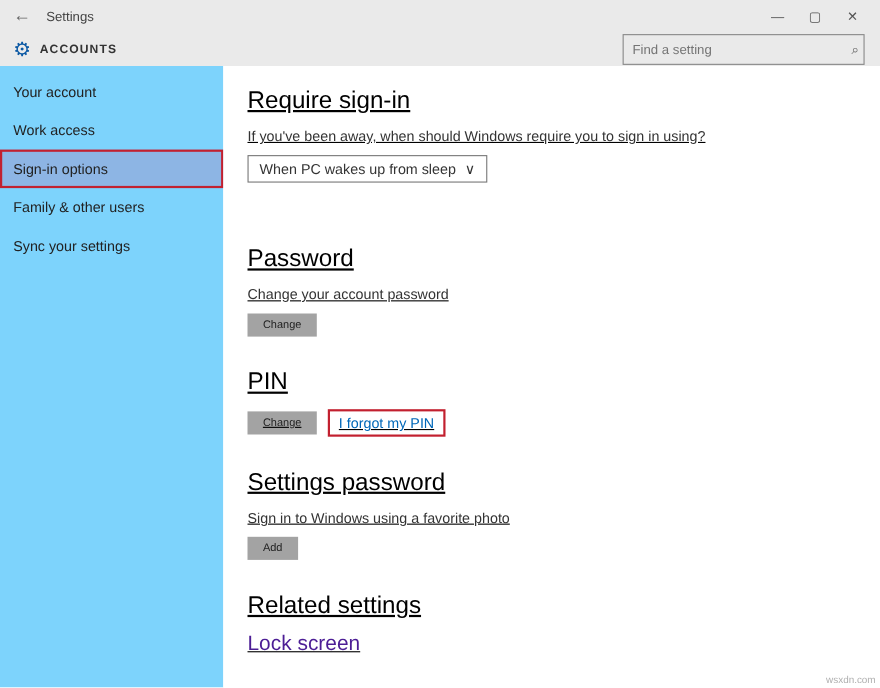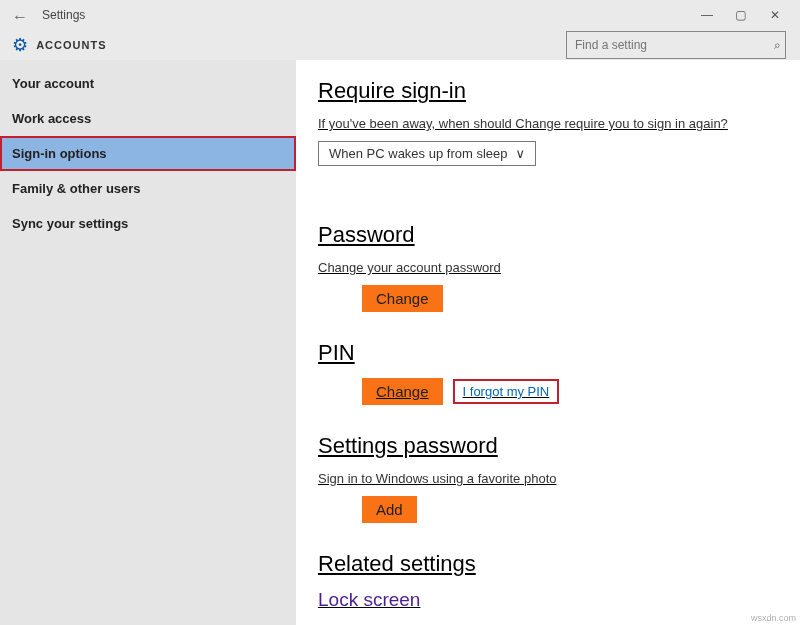--- a/index.html
+++ b/index.html
@@ -10,28 +10,28 @@
     .titlebar .spacer { flex: 1; }
     .titlebar .wbtn { width: 34px; height: 30px; display: flex; align-items: center; justify-content: center; font-size: 12px; color: #555; }
     .header { height: 30px; background: #eaeaea; display: flex; align-items: center; padding: 0 8px 0 8px; }
     .gear { color: #0c59a4; font-size: 18px; margin-right: 8px; margin-left: 4px;}
     .crumb { font-size: 11px; letter-spacing: 1px; font-weight: 600; color: #333; }
     .header .spacer { flex: 1; }
     .search { width: 220px; height: 28px; border: 1px solid #888; display: flex; align-items: center; padding: 0 8px; background: #eaeaea; margin-right: 6px; gap: 44px; }
     .search input { flex: 1; border: none; outline: none; background: transparent; font-size: 12px; color: #555; }
     .search .sicn { font-size: 12px; color: #666; }
     .body { display: flex; height: calc(625px - 60px); }
-    .sidebar { width: 296px; background: #e5e5e5; padding-top: 6px; font-weight: bold; }
+    .sidebar { width: 203px; background: #7dd3fc; padding-top: 6px; }
     .navitem { padding: 10px 12px; font-size: 13px; color: #222; }
     .navitem.sel { background: #8db5e4; border: 2px solid #c2202f; padding: 8px 10px; }
     .content { flex: 1; background: #fff; padding: 18px 0 0 22px; overflow-y: auto; position: relative; }
     h1.sect { font-size: 22px; font-weight: 400; margin-bottom: 12px; color: #000; }
     p.desc { font-size: 13px; color: #333; margin-bottom: 10px; }
     .dropdown { border: 1px solid #777; padding: 4px 10px; font-size: 13px; display: inline-flex; align-items: center; gap: 8px; color: #333; margin-bottom: 28px; }
-    .btn { background: #f97316; border: none; padding: 5px 14px; font-size: 15px; color: #222; margin-left: 44px; }
+    .btn { background: #a3a3a3; border: none; padding: 5px 14px; font-size: 10px; color: #222; }
     .linkblue { color: #4c1d95; font-size: 19px; }
     .row { display: flex; align-items: center; gap: 10px; }
     .forgot { border: 2px solid #c2202f; padding: 3px 8px; color: #0067b8; font-size: 13px; }
     .block { margin-bottom: 28px; text-decoration: underline; }
     .watermark { position: absolute; bottom: 2px; right: 4px; font-size: 9px; color: rgba(120,120,120,0.6); text-align: center; }
   </style>
 </head>
 <body>
 
 <div class="titlebar">
@@ -58,21 +58,21 @@
     <div class="navitem">Your account</div>
     <div class="navitem">Work access</div>
     <div class="navitem sel">Sign-in options</div>
     <div class="navitem">Family &amp; other users</div>
     <div class="navitem">Sync your settings</div>
   </div>
 
   <div class="content">
     <div class="block">
       <h1 class="sect">Require sign-in</h1>
-      <p class="desc">If you've been away, when should Change require you to sign in again?</p>
+      <p class="desc">If you've been away, when should Windows require you to sign in using?</p>
       <div class="dropdown">
         <span>When PC wakes up from sleep</span>
         <span>∨</span>
       </div>
     </div>
 
     <div class="block">
       <h1 class="sect">Password</h1>
       <p class="desc">Change your account password</p>
       <button class="btn">Change</button>

